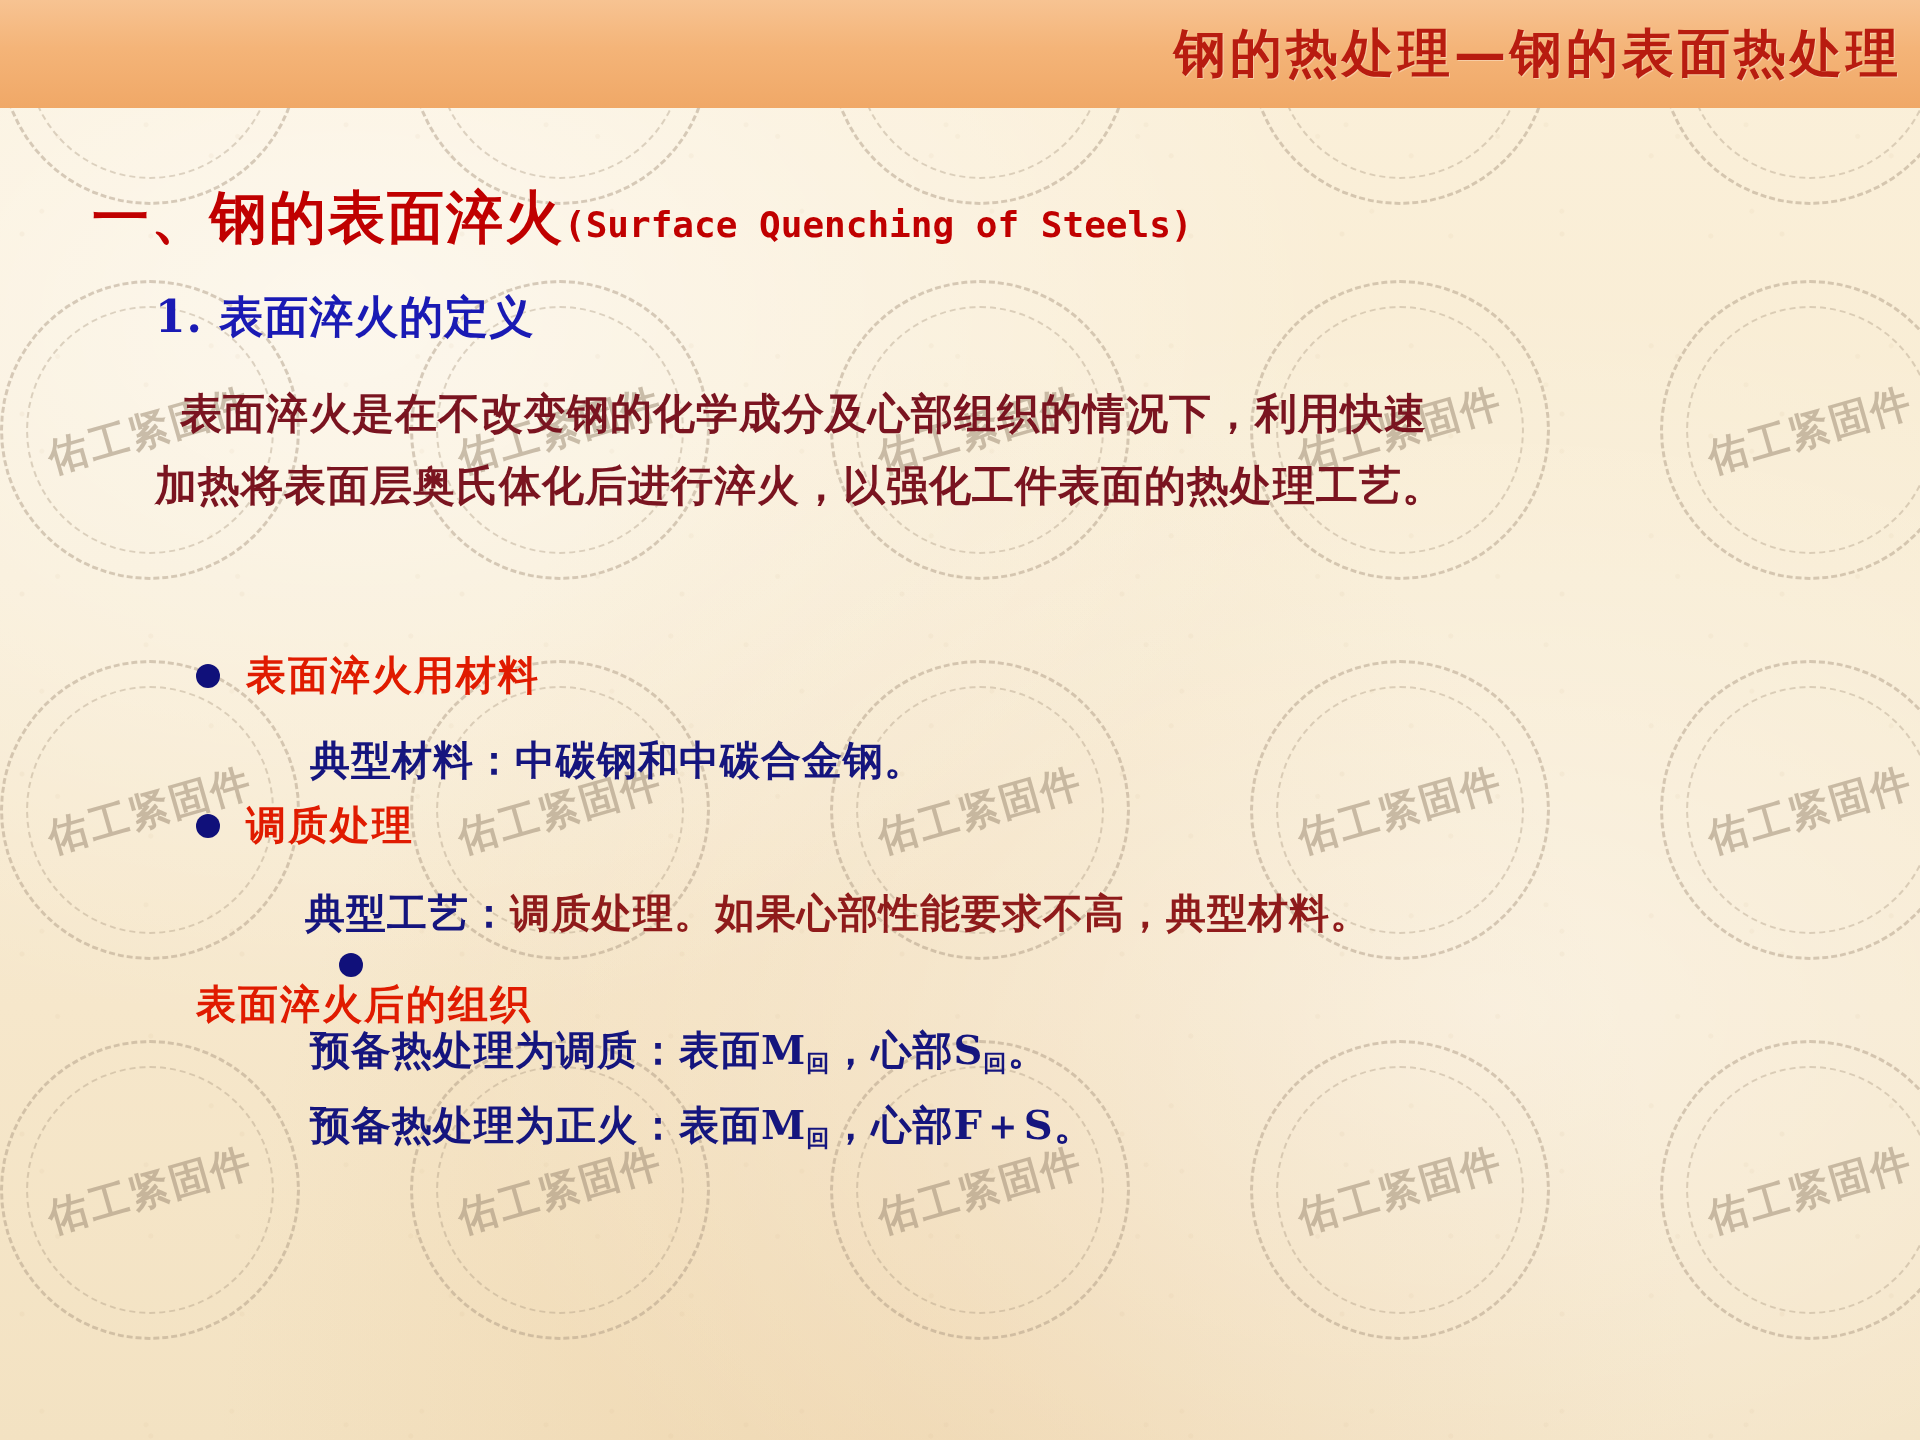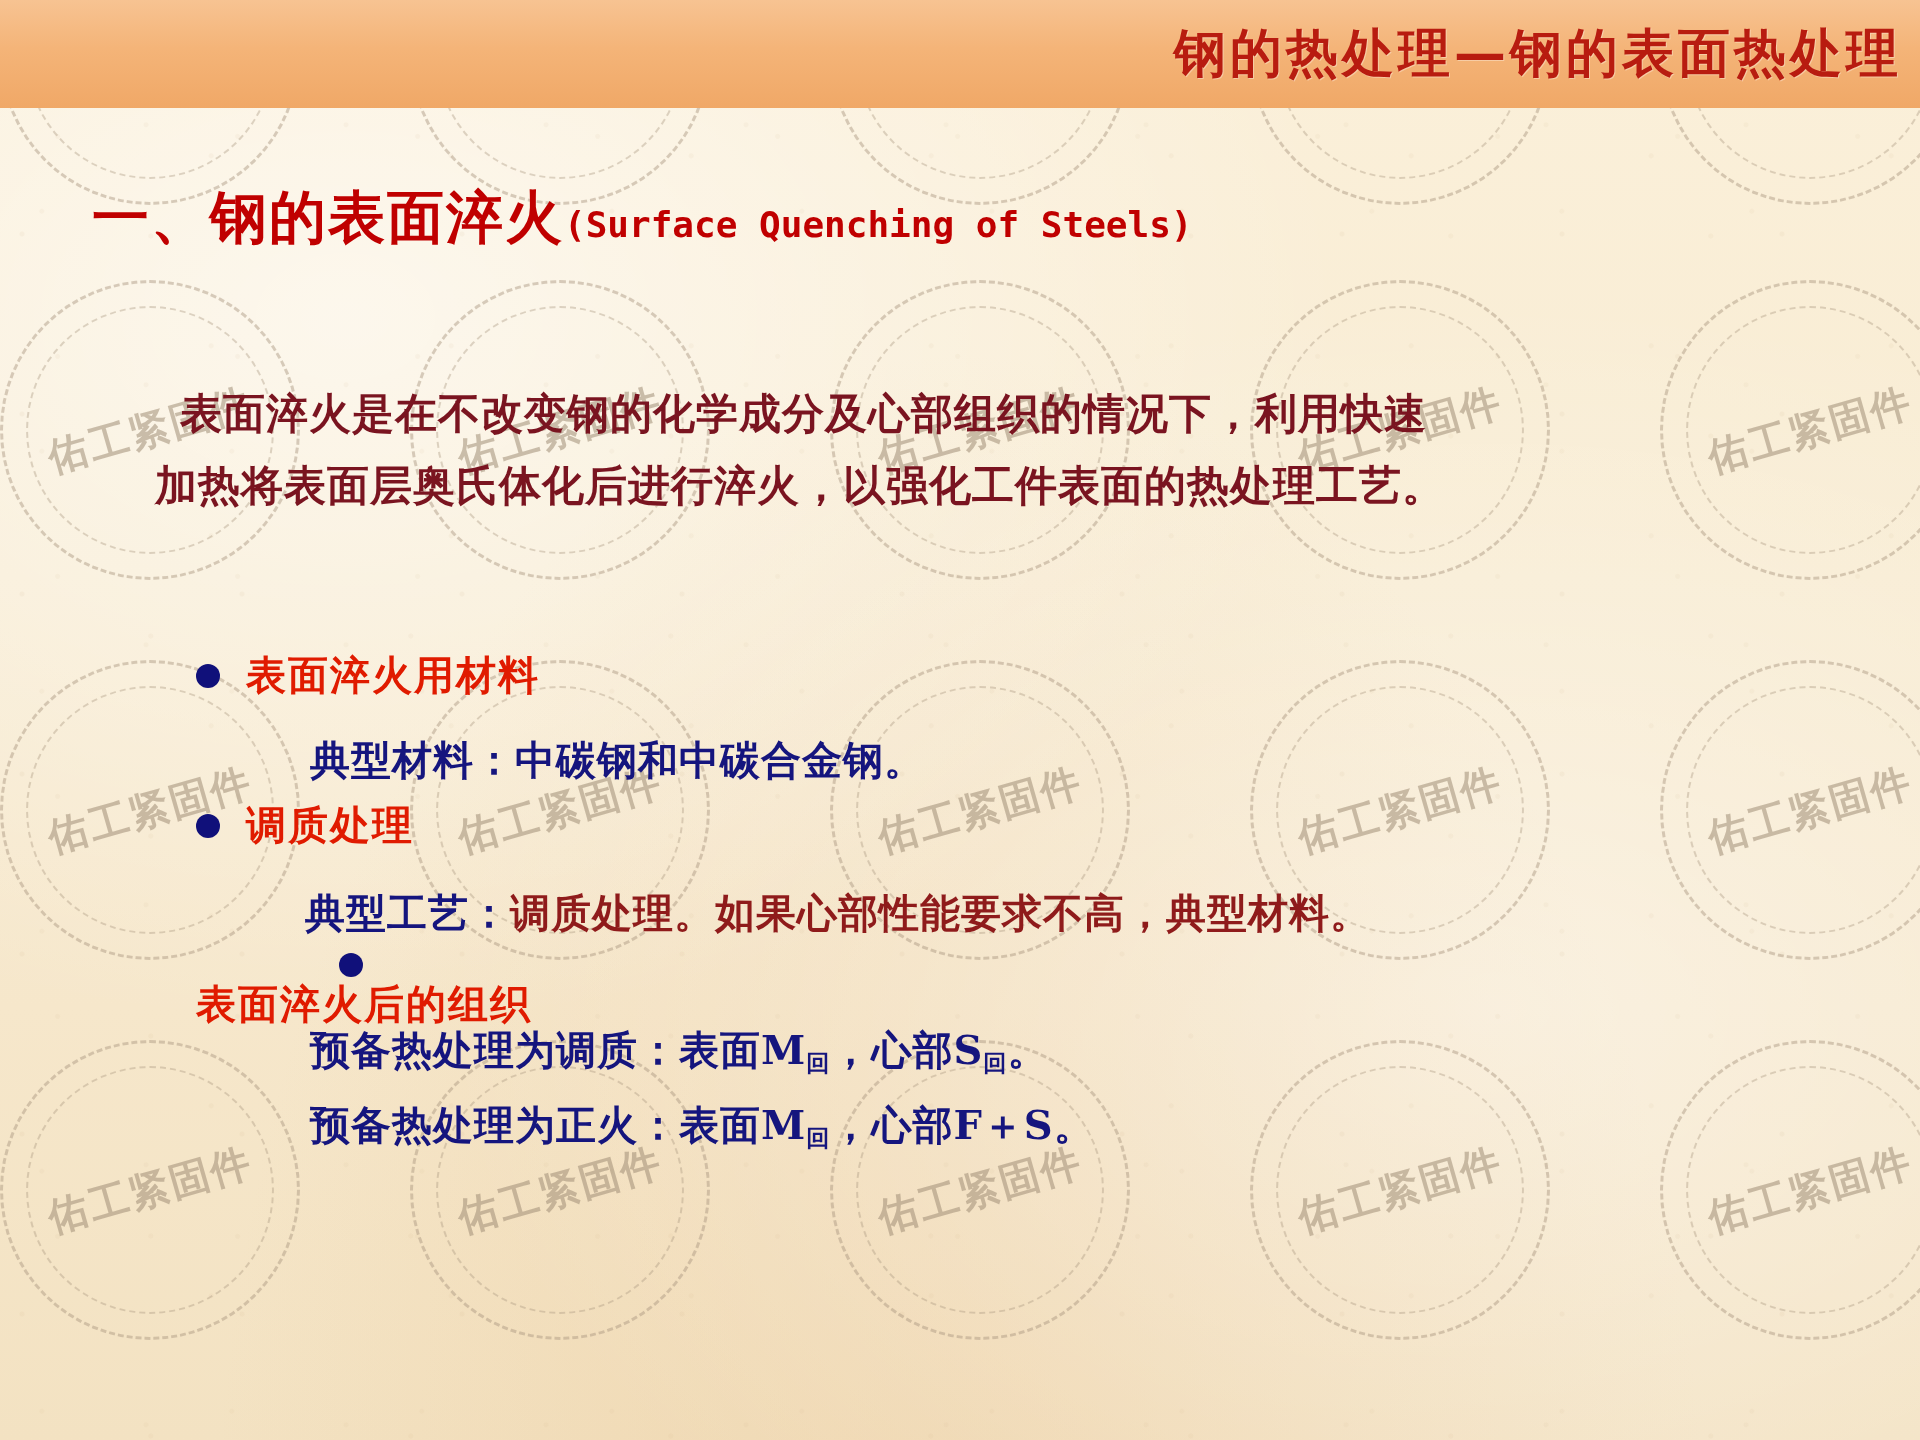--- a/index.html
+++ b/index.html
@@ -302,20 +302,21 @@
   <div class="header">
     <div class="header-title">钢的热处理—钢的表面热处理</div>
   </div>
 
   <div class="content">
 
     <div class="line h1">
       <span>一、钢的表面淬火</span><span class="en">(Surface Quenching of Steels)</span>
     </div>
 
+    <div class="line h2 h2-1">1. 表面淬火的定义</div>
 
     <div class="line body-text p1b">加热将表面层奥氏体化后进行淬火，以强化工件表面的热处理工艺。</div>
     <div class="line body-text p1a">表面淬火是在不改变钢的化学成分及心部组织的情况下，利用快速</div>
 
 
     <div class="bullet-row b1">
       <span class="dot"></span>
       <span class="bullet-label">表面淬火用材料</span>
     </div>
     <div class="line sub s1">典型材料：中碳钢和中碳合金钢。</div>

